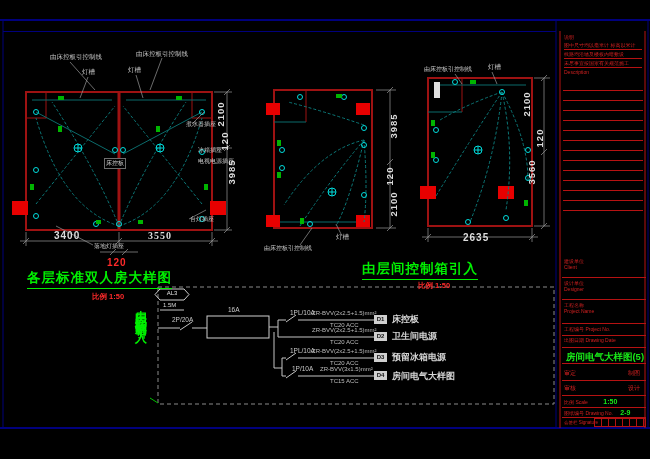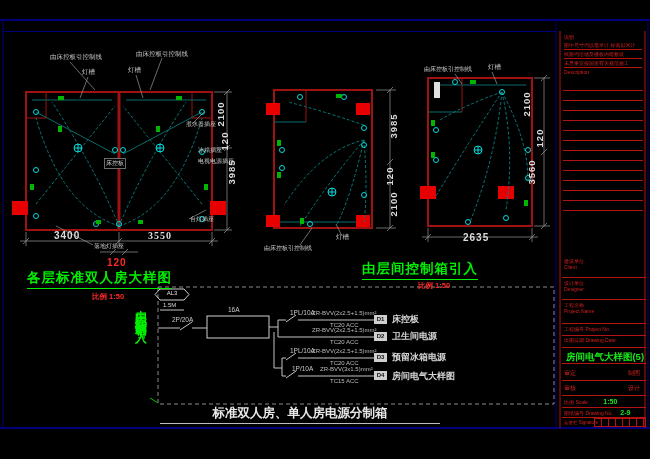--- a/index.html
+++ b/index.html
@@ -322,21 +322,20 @@
   <div class="ctxt" style="left:330px;top:360px;">TC20  ACC</div>
   <div class="cno" style="left:374px;top:353px;">D3</div>
   <div class="cload" style="left:392px;top:351px;">预留冰箱电源</div>
 
   <div class="cbrk" style="left:292px;top:365px;">1P/10A</div>
   <div class="ctxt" style="left:320px;top:366px;">ZR-BVV(3x1.5)mm²</div>
   <div class="ctxt" style="left:330px;top:378px;">TC15  ACC</div>
   <div class="cno" style="left:374px;top:371px;">D4</div>
   <div class="cload" style="left:392px;top:370px;">房间电气大样图</div>
 
-  <div class="abs" style="left:160px;top:405px;width:280px;text-align:center;color:#e8e8e8;font-size:12.5px;font-weight:bold;border-bottom:1px solid #bdbdbd;padding-bottom:1px;">标准双人房、单人房电源分制箱</div>
 
   <div class="tb" style="left:564px;top:33px;width:78px;font-size:5px;line-height:8px;">
     <div>说明</div>
     <div style="border-bottom:1px solid #b51212;">图中尺寸均以毫米计 标高以米计</div>
     <div style="border-bottom:1px solid #b51212;">线路均沿墙及楼板内暗敷设</div>
     <div style="border-bottom:1px solid #b51212;">未尽事宜按国家有关规范施工</div>
     <div>Description</div>
   </div>
 
   <div class="abs" style="left:563px;top:90px;width:80px;height:125px;background:repeating-linear-gradient(to bottom,#b51212 0 1px,transparent 1px 10px);"></div>

